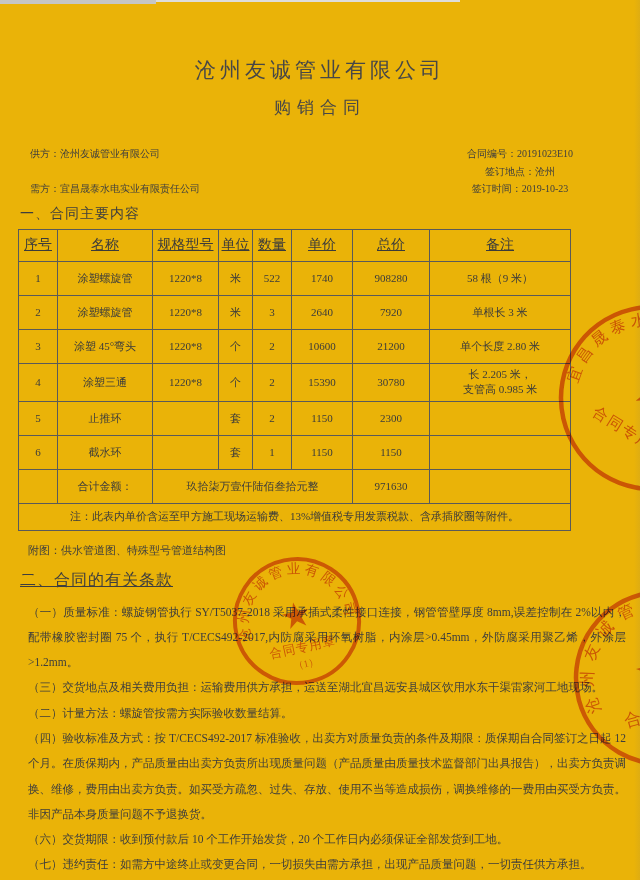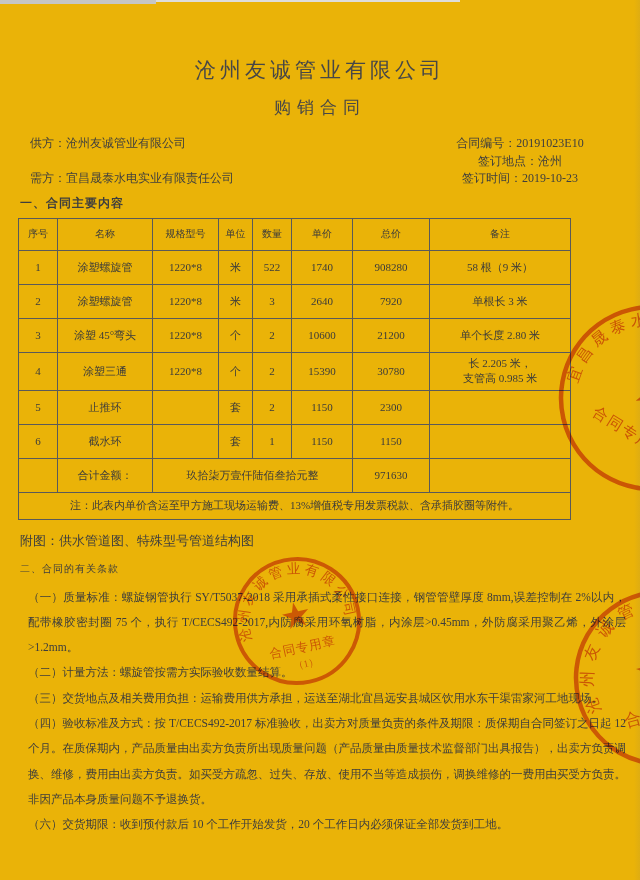--- a/index.html
+++ b/index.html
@@ -13,40 +13,40 @@
     background:#eab308;color:#3e3e3e;
   }
   
   .scan-strip-light{position:absolute;top:0;left:0;width:460px;height:2px;background:#dedddb;}
   .scan-strip-dark{position:absolute;top:0;left:0;width:156px;height:4px;background:#c6c6c4;}
   .scan-right-band{position:absolute;top:0;right:0;width:6px;height:100%;
     background:linear-gradient(to right,rgba(0,0,0,0),rgba(120,118,110,0.10));}
   
   .company-title{margin:56px 0 0 0;text-align:center;font-size:21px;letter-spacing:4px;color:#474747;}
   .doc-title{margin:12px 0 0 0;text-align:center;font-size:17px;letter-spacing:6px;color:#474747;}
-  .info-block{margin:16px 20px 0 30px;font-size:12px;}
+  .info-block{margin:26px 20px 0 30px;font-size:10px;}
   .info-row{display:flex;line-height:17.5px;}
   .info-left{flex:1;}
   .info-right{width:200px;text-align:center;}
-  .sec-heading{margin:7px 0 0 20px;font-size:12px;letter-spacing:1px;font-weight:bold;}
+  .sec-heading{margin:7px 0 0 20px;font-size:14px;letter-spacing:1px;}
   
   table.items{border-collapse:collapse;margin:6px 0 0 18px;width:552px;
     font-size:11px;color:#3b3b3b;table-layout:fixed;}
   table.items td{border:1px solid #5a5a5a;text-align:center;vertical-align:middle;
     padding:0 2px;overflow:hidden;}
   tr.hrow{height:32px;}
   tr.drow{height:34px;}
   tr.drow4{height:38px;}
   tr.trow{height:34px;padding-left:23px;}
   tr.nrow{height:27px;}
-  td.hcell{font-size:10px;}
+  td.hcell{font-size:14px;text-decoration:underline;}
   td.remark-multiline{white-space:pre-line;line-height:15px;}
   td.note-cell{text-align:left;padding:0 5px;font-size:11px;}
-  .attachment-line{margin:12px 0 0 20px;font-size:13px;}
-  .sec2-heading{margin:12px 0 0 20px;font-size:10px;letter-spacing:1px;}
+  .attachment-line{margin:12px 0 0 28px;font-size:11px;}
+  .sec2-heading{margin:12px 0 0 20px;font-size:16px;letter-spacing:1px;text-decoration:underline;}
   .clauses{margin:9px 14px 0 28px;}
   .clause{margin:0;font-size:11.5px;line-height:25.3px;text-align:justify;color:#3d3d3d;}
   
   .stamp{position:absolute;pointer-events:none;mix-blend-mode:multiply;opacity:0.82;}
   .stamp-buyer{left:552px;top:298px;transform:rotate(32deg);}
   .stamp-supplier{left:222px;top:546px;transform:rotate(-12deg);}
   .stamp-supplier-edge{left:567px;top:583px;transform:rotate(-15deg);}
 </style>
 </head>
 <body>
@@ -172,24 +172,25 @@
       </tr>
     </tbody>
   </table>
 
   <div class="attachment-line">附图：供水管道图、特殊型号管道结构图</div>
 
   <div class="sec2-heading">二、合同的有关条款</div>
 
   <div class="clauses">
     <p class="clause">（一）质量标准：螺旋钢管执行 SY/T5037-2018 采用承插式柔性接口连接，钢管管壁厚度 8mm,误差控制在 2%以内，配带橡胶密封圈 75 个，执行 T/CECS492-2017,内防腐采用环氧树脂，内涂层&gt;0.45mm，外防腐采用聚乙烯，外涂层&gt;1.2mm。</p>
+    <p class="clause">（三）交货地点及相关费用负担：运输费用供方承担，运送至湖北宜昌远安县城区饮用水东干渠雷家河工地现场。</p>
     <p class="clause">（二）计量方法：螺旋管按需方实际验收数量结算。</p>
-    <p class="clause">（三）交货地点及相关费用负担：运输费用供方承担，运送至湖北宜昌远安县城区饮用水东干渠雷家河工地现场。</p>
     <p class="clause">（四）验收标准及方式：按 T/CECS492-2017 标准验收，出卖方对质量负责的条件及期限：质保期自合同签订之日起 12 个月。在质保期内，产品质量由出卖方负责所出现质量问题（产品质量由质量技术监督部门出具报告），出卖方负责调换、维修，费用由出卖方负责。如买受方疏忽、过失、存放、使用不当等造成损伤，调换维修的一费用由买受方负责。非因产品本身质量问题不予退换货。</p>
     <p class="clause">（六）交货期限：收到预付款后 10 个工作开始发货，20 个工作日内必须保证全部发货到工地。</p>
+    <p class="clause">（七）违约责任：如需方中途终止或变更合同，一切损失由需方承担，出现产品质量问题，一切责任供方承担。</p>
   </div>
 
   <svg class="stamp stamp-buyer" width="200" height="200" viewBox="-100 -100 200 200">
     <defs>
         <path id="arcBuyer" d="M -71 26 A 75 75 0 1 1 71 26"></path>
       </defs>
     <circle cx="0" cy="0" r="91" fill="none" stroke="#d14a40" stroke-width="4.5" stroke-opacity="0.9"></circle>
     <text font-size="15.5" letter-spacing="5" fill="#d14a40" fill-opacity="0.92">
       <textPath href="#arcBuyer" startOffset="50%" text-anchor="middle">宜昌晟泰水电实业有限责任公司</textPath>
     </text>

